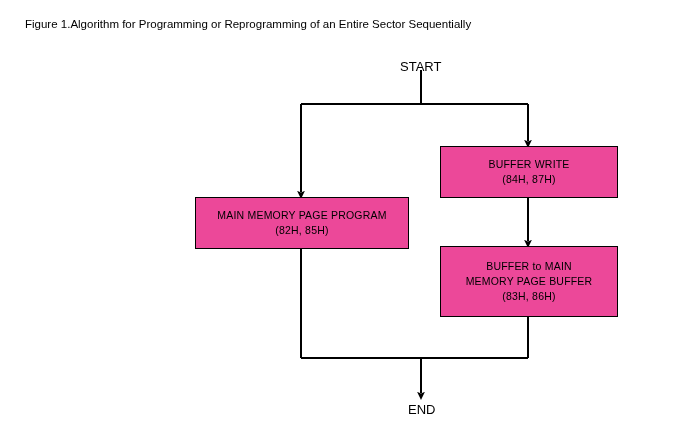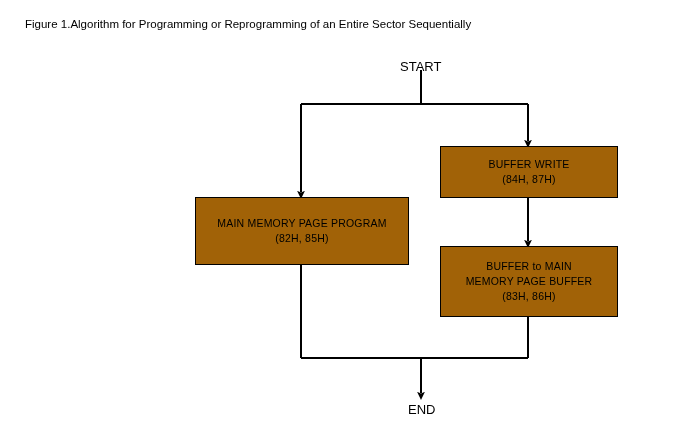--- a/index.html
+++ b/index.html
@@ -44,38 +44,38 @@
     top: 0;
     width: 675px;
     height: 434px;
   }
 
   
   .box {
     position: absolute;
     box-sizing: border-box;
     border: 1.4px solid #000000;
-    background: #a16207;
+    background: #ec4899;
     display: flex;
     flex-direction: column;
     align-items: center;
     justify-content: center;
     font-size: 10.5px;
     line-height: 15px;
     text-align: center;
     letter-spacing: 0.2px;
     color: #000;
   }
   .box .ln { display: block; white-space: nowrap; }
 
   #box-main-memory {
     left: 195px;
     top: 197px;
     width: 214px;
-    height: 68px;
+    height: 52px;
   }
   #box-buffer-write {
     left: 440px;
     top: 146px;
     width: 178px;
     height: 52px;
   }
   #box-buffer-to-main {
     left: 440px;
     top: 246px;

